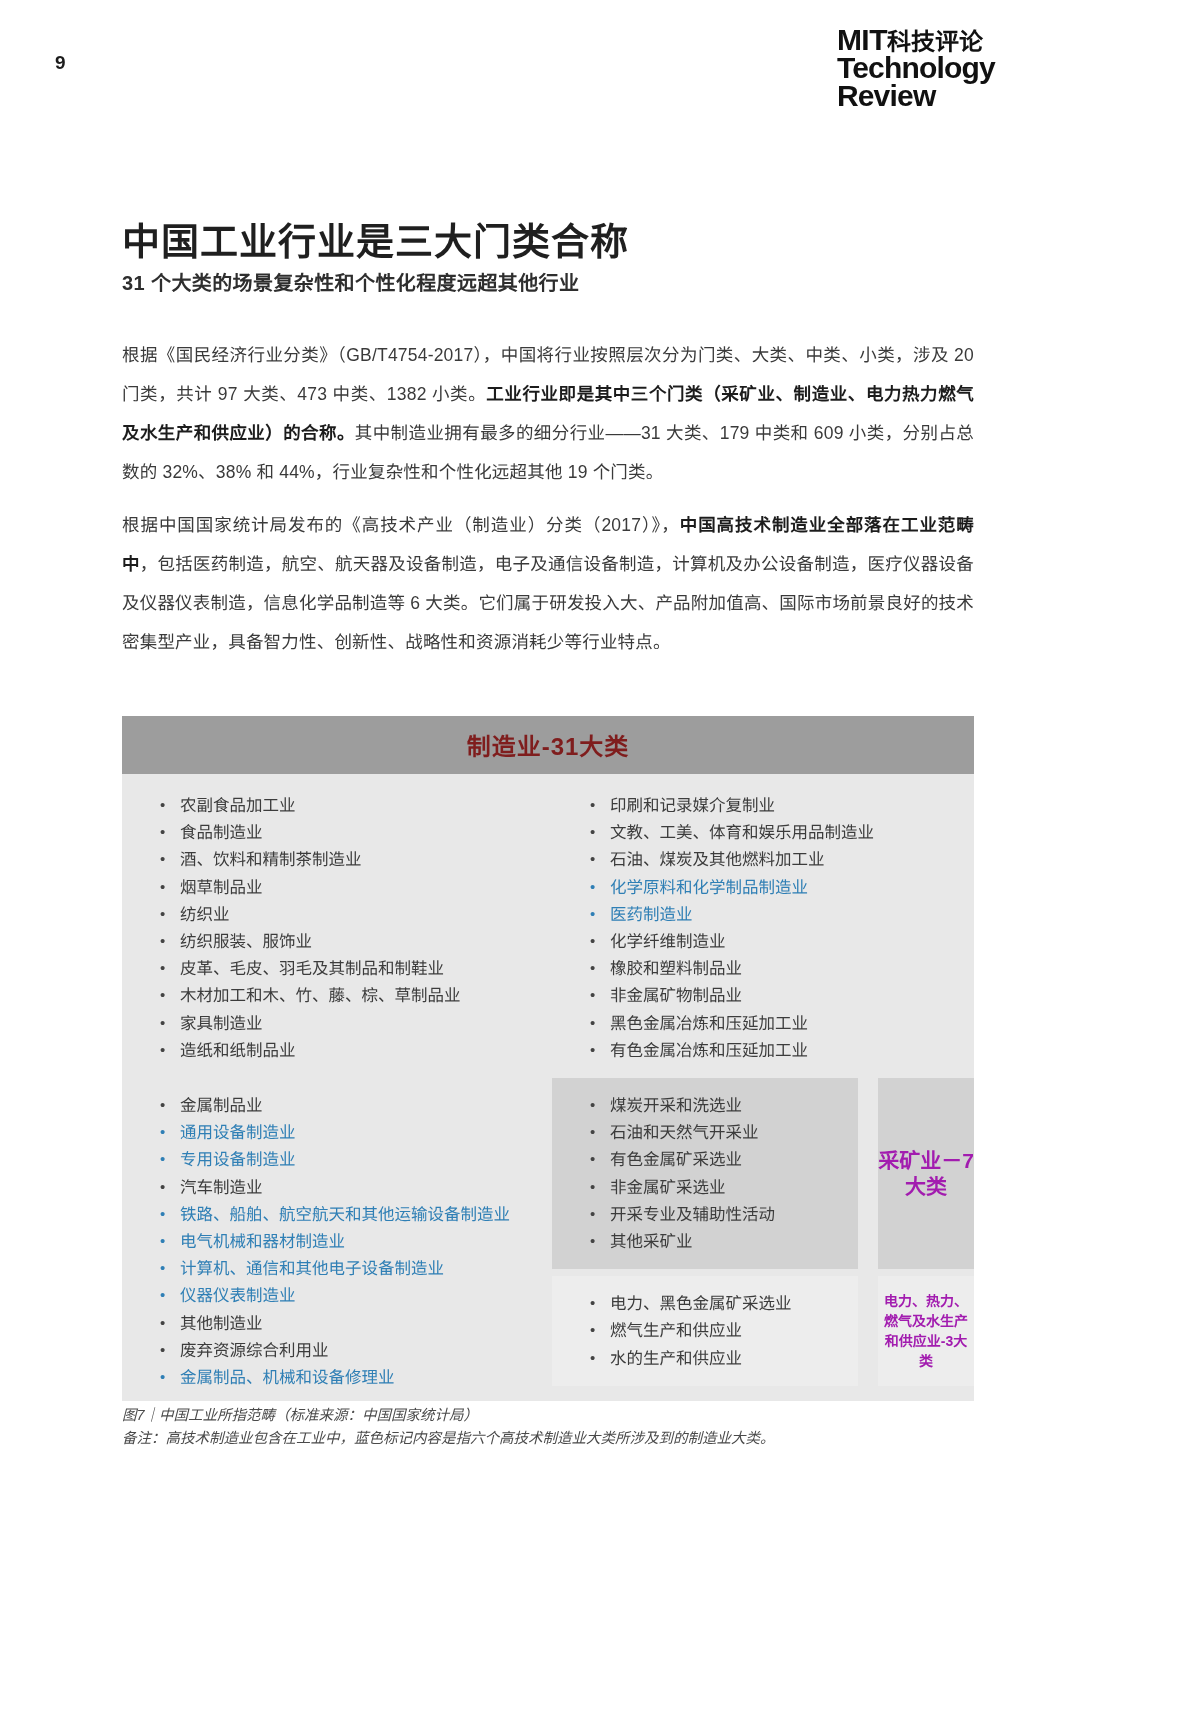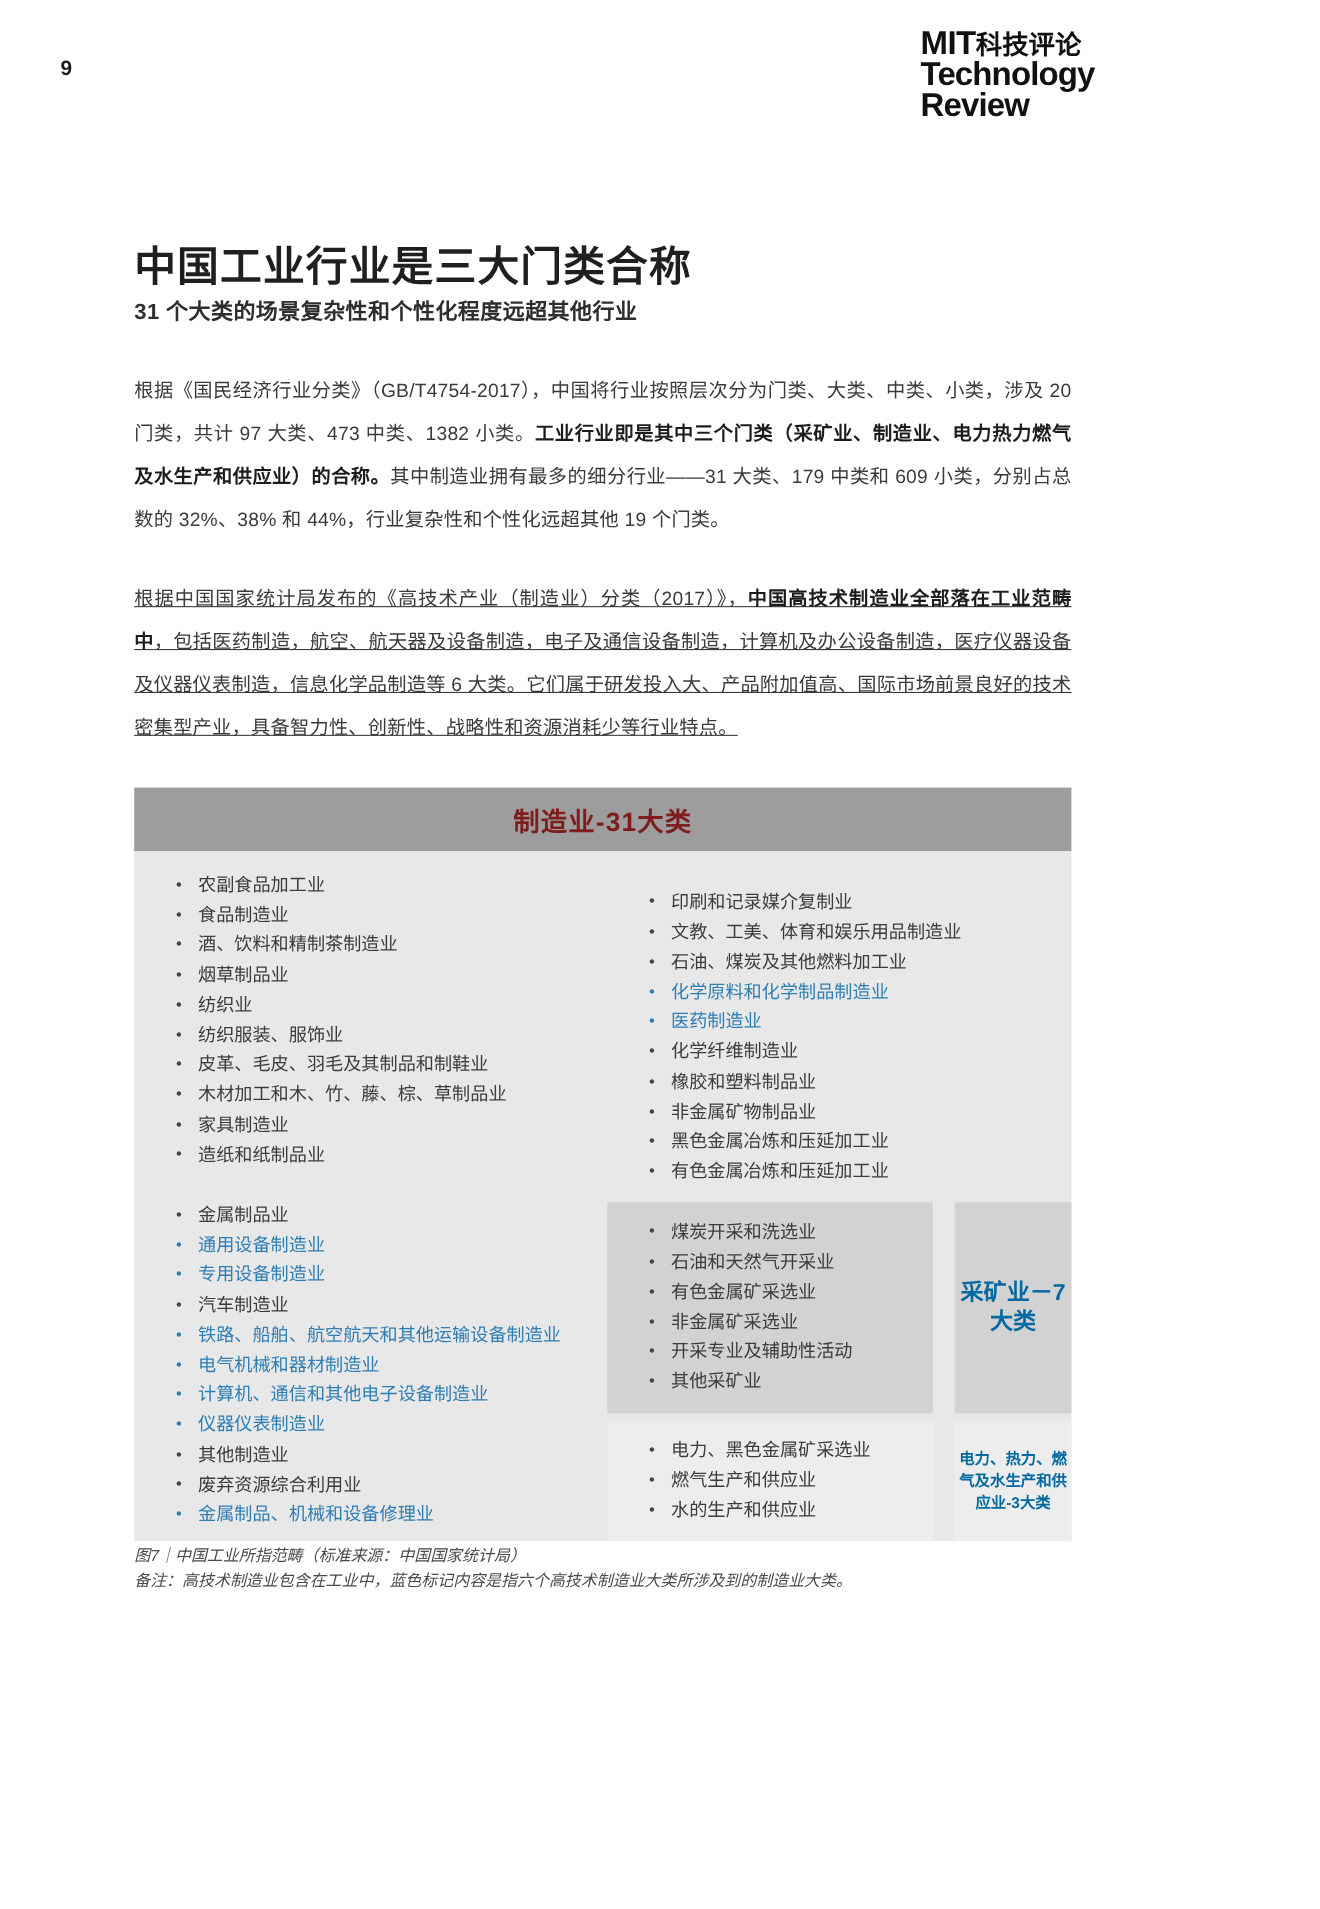--- a/index.html
+++ b/index.html
@@ -50,21 +50,21 @@
 
   
   .para{
     position:absolute;left:122px;width:852px;
     font-size:17.5px;line-height:39px;color:#3a3a3a;
     text-align:justify;
     letter-spacing:0.2px;
   }
   .para b{color:#1c1c1c;font-weight:bold;}
   #para1{top:318px;}
-  #para2{top:507px;text-decoration:underline;}
+  #para2{top:488px;}
 
   
   .figure{
     position:absolute;left:122px;top:716px;
     width:852px;
   }
   .fig-header{
     background:#9d9d9d;
     color:#7f1d1d;
     text-align:center;
@@ -72,21 +72,21 @@
     padding:11px 0 12px 0;
     letter-spacing:1px;
   }
   .fig-body{
     background:#e8e8e8;
     position:relative;
     padding:0;
   }
   .cols{
     display:flex;
-    align-items:flex-end;
+    align-items:flex-start;
   }
   .col-left{
     width:430px;
     padding:18px 0 10px 0;
     box-sizing:border-box;
   }
   .col-right{
     width:422px;
     box-sizing:border-box;
     padding-top:18px;
@@ -120,27 +120,27 @@
   }
   .sub-row + .sub-row{margin-top:7px;}
   .sub-list{
     background:#d2d2d2;
     flex:1;
     padding:14px 0 14px 0;
   }
   .sub-list.light{background:#ededed;}
   .sub-label{
     background:#d2d2d2;
-    width:106px;
+    width:96px;
     display:flex;
     align-items:center;
     justify-content:center;
     text-align:center;
     font-size:21px;font-weight:bold;
-    color:#0369a1;
+    color:#a21caf;
     line-height:26px;
     margin-left:20px;
   }
   .sub-label.light{background:#ededed;font-size:14px;font-weight:bold;line-height:20px;}
 
   
   .caption{
     position:absolute;left:122px;top:1404px;
     font-size:14.5px;color:#4a4a4a;line-height:23px;font-style:italic;
   }

